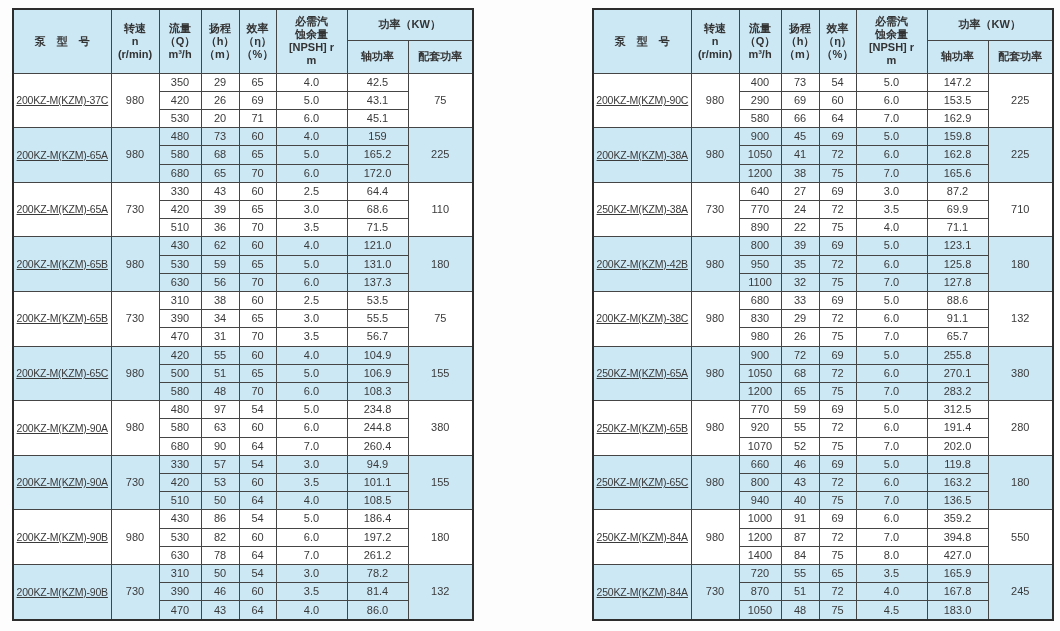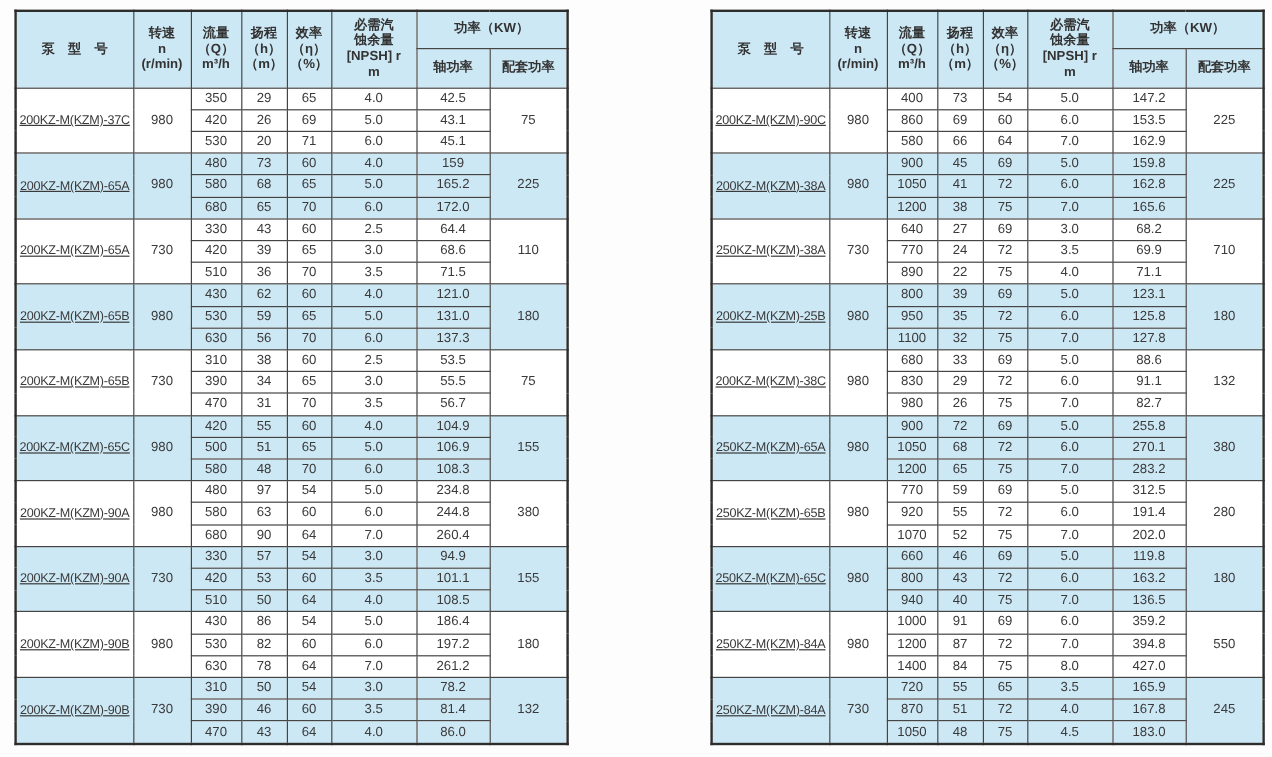--- a/index.html
+++ b/index.html
@@ -411,21 +411,21 @@
           <td rowspan="3" class="model">200KZ-M(KZM)-90C</td>
           <td rowspan="3">980</td>
           <td>400</td>
           <td>73</td>
           <td>54</td>
           <td>5.0</td>
           <td>147.2</td>
           <td rowspan="3">225</td>
         </tr>
         <tr>
-          <td>860</td>
+          <td>290</td>
           <td>69</td>
           <td>60</td>
           <td>6.0</td>
           <td>153.5</td>
         </tr>
         <tr>
           <td>580</td>
           <td>66</td>
           <td>64</td>
           <td>7.0</td>
@@ -455,39 +455,39 @@
           <td>7.0</td>
           <td>165.6</td>
         </tr>
         <tr>
           <td rowspan="3" class="model">250KZ-M(KZM)-38A</td>
           <td rowspan="3">730</td>
           <td>640</td>
           <td>27</td>
           <td>69</td>
           <td>3.0</td>
-          <td>68.2</td>
+          <td>87.2</td>
           <td rowspan="3">710</td>
         </tr>
         <tr>
           <td>770</td>
           <td>24</td>
           <td>72</td>
           <td>3.5</td>
           <td>69.9</td>
         </tr>
         <tr>
           <td>890</td>
           <td>22</td>
           <td>75</td>
           <td>4.0</td>
           <td>71.1</td>
         </tr>
         <tr class="hl">
-          <td rowspan="3" class="model">200KZ-M(KZM)-25B</td>
+          <td rowspan="3" class="model">200KZ-M(KZM)-42B</td>
           <td rowspan="3">980</td>
           <td>800</td>
           <td>39</td>
           <td>69</td>
           <td>5.0</td>
           <td>123.1</td>
           <td rowspan="3">180</td>
         </tr>
         <tr class="hl">
           <td>950</td>
@@ -518,21 +518,21 @@
           <td>29</td>
           <td>72</td>
           <td>6.0</td>
           <td>91.1</td>
         </tr>
         <tr>
           <td>980</td>
           <td>26</td>
           <td>75</td>
           <td>7.0</td>
-          <td>82.7</td>
+          <td>65.7</td>
         </tr>
         <tr class="hl">
           <td rowspan="3" class="model">250KZ-M(KZM)-65A</td>
           <td rowspan="3">980</td>
           <td>900</td>
           <td>72</td>
           <td>69</td>
           <td>5.0</td>
           <td>255.8</td>
           <td rowspan="3">380</td>

